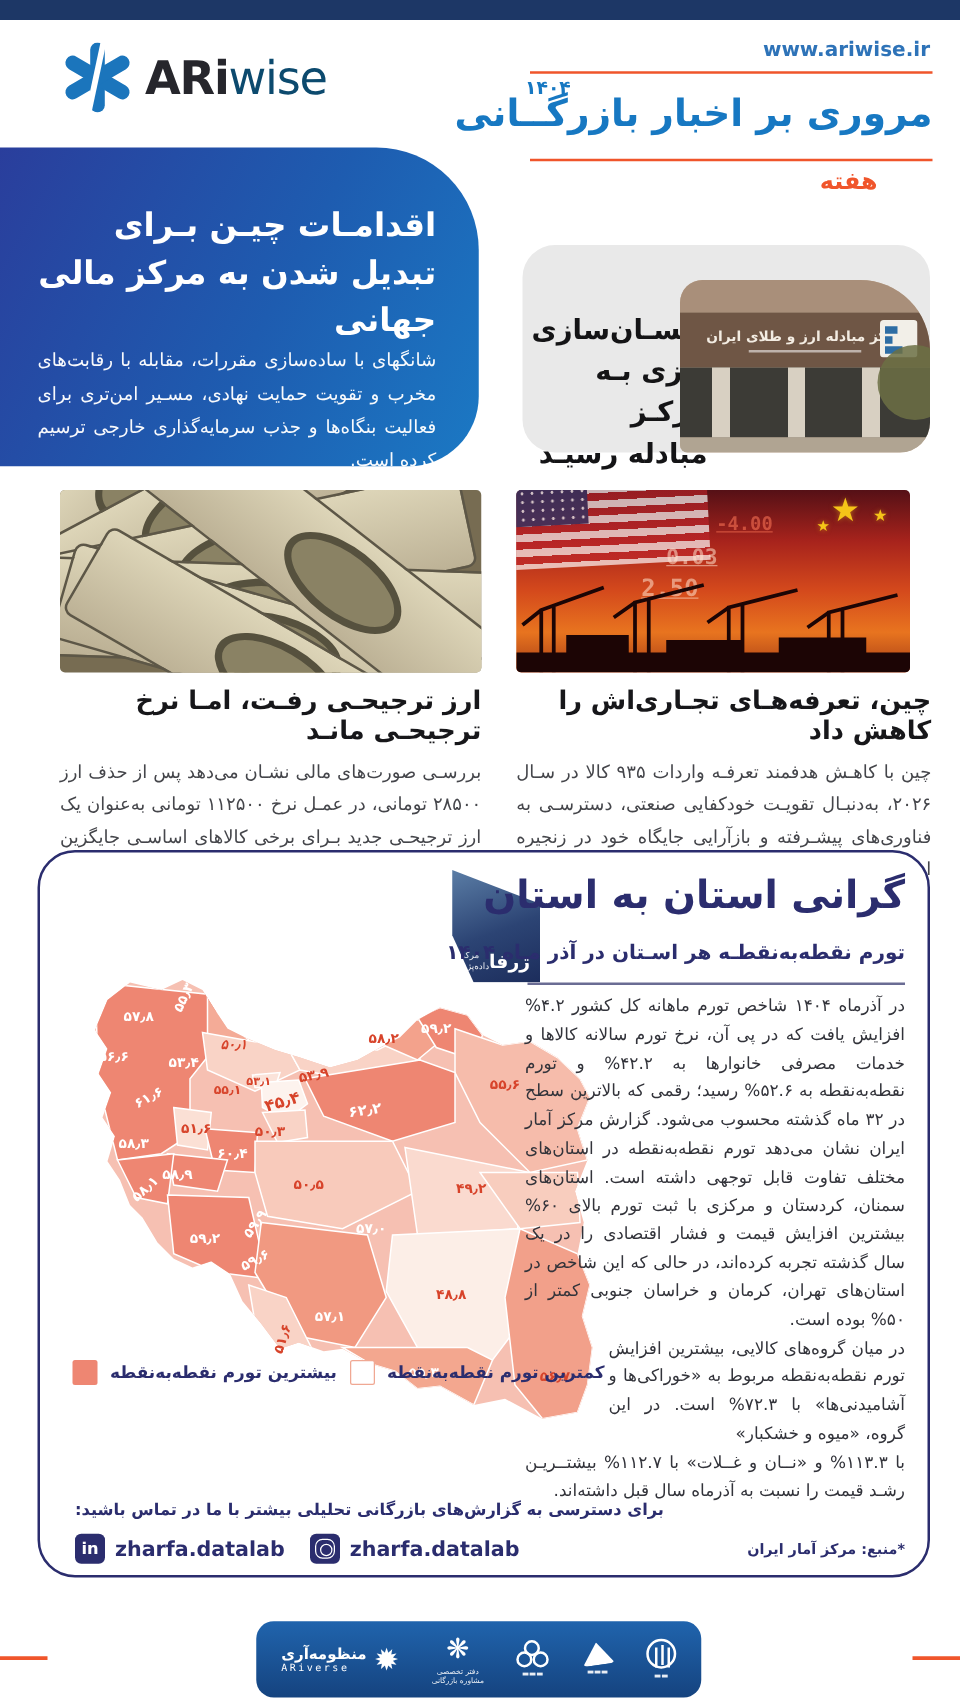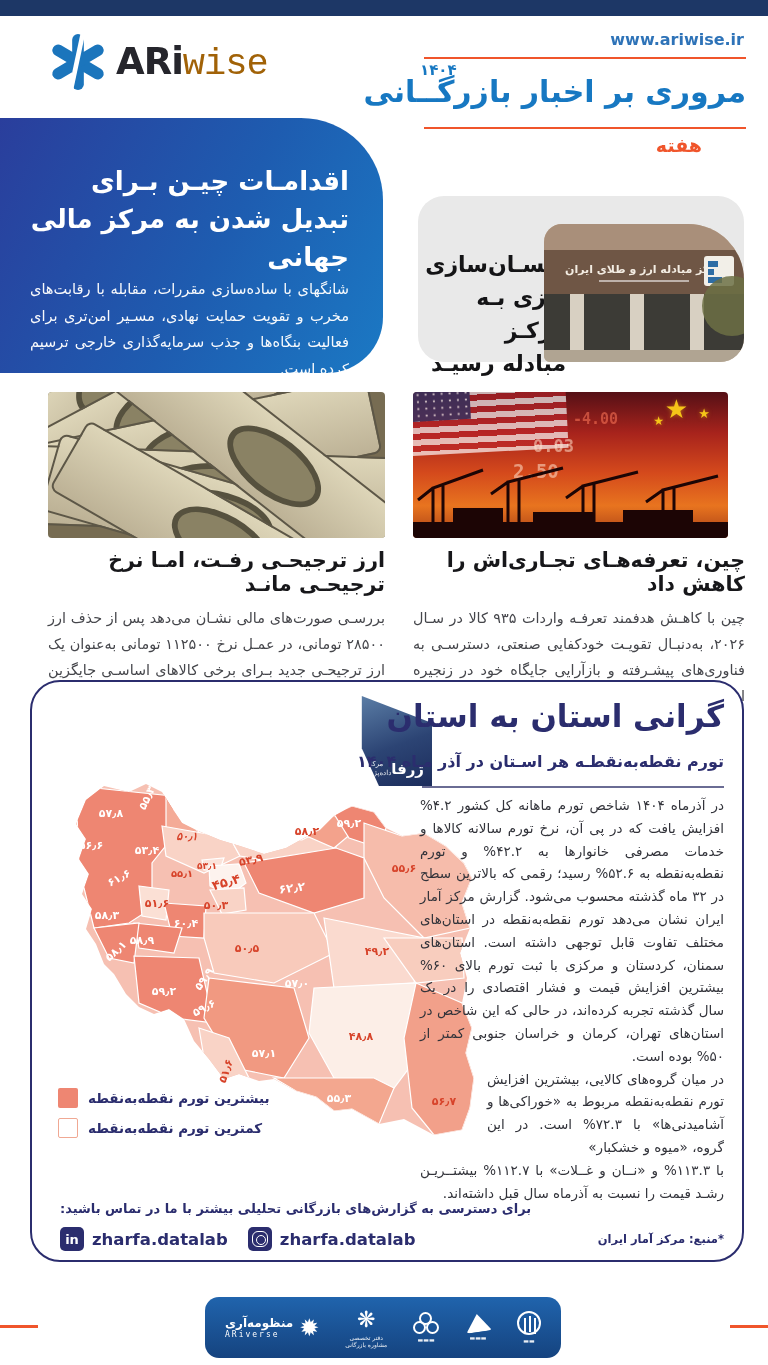--- a/index.html
+++ b/index.html
@@ -7,21 +7,21 @@
   body{font-family:"DejaVu Sans",sans-serif;}
   #page{position:relative;width:768px;height:1365px;background:#fff;overflow:hidden;margin:0 auto;}
   .fa{direction:rtl;unicode-bidi:isolate;}
 
   
   #topbar{position:absolute;left:0;top:0;width:768px;height:16px;background:#1d3766;}
   #brand{position:absolute;left:50px;top:34px;display:flex;align-items:center;gap:10px;}
   #brand-icon{width:56px;height:56px;}
   #brand-text{font-family:"DejaVu Sans",sans-serif;font-size:37px;letter-spacing:-1px;}
   #brand-text .b1{font-weight:bold;color:#26262c;}
-  #brand-text .b2{font-weight:normal;color:#a16207;font-family:Liberation Mono, monospace;}
+  #brand-text .b2{font-weight:normal;color:#0c4a6e;}
   #site-url{position:absolute;right:24px;top:30px;font-size:16px;font-weight:bold;color:#2e73b8;font-family:"DejaVu Sans",sans-serif;text-decoration:none;}
   .orange-rule{position:absolute;height:2px;background:#f0552b;}
   #rule1{left:424px;top:57px;width:322px;}
   #rule2{left:424px;top:127px;width:322px;}
   #issue-year{position:absolute;left:420px;top:61px;font-size:15px;font-weight:bold;color:#1778c2;}
   #main-title{position:absolute;right:22px;top:74px;width:540px;text-align:right;font-size:30px;font-weight:bold;color:#1778c2;}
   #week-box{position:absolute;right:66px;top:134px;display:flex;align-items:flex-end;gap:8px;}
   #week-label{color:#f0552b;font-size:19px;font-weight:bold;margin-bottom:12px;}
   #week-number{color:#f0552b;font-size:88px;font-weight:bold;line-height:0.95;}
 
@@ -51,21 +51,21 @@
   #photo-dollars{position:absolute;left:48px;top:392px;width:337px;height:146px;border-radius:4px;overflow:hidden;background:#776c52;}
   .bill{position:absolute;width:360px;height:80px;border-radius:8px;border:2px solid #5d5747;background:linear-gradient(180deg,#ddd5b8,#bdb296);transform-origin:10% 90%;}
   .bill .oval{position:absolute;left:120px;top:10px;width:110px;height:58px;border-radius:50%;border:6px solid #56513e;background:#8a8264;}
   #photo-port{position:absolute;left:413px;top:392px;width:315px;height:146px;border-radius:4px;overflow:hidden;
     background:linear-gradient(180deg,#551016 0%,#a7231c 28%,#d4491c 55%,#e8741f 78%,#a63d16 100%);}
   .usflag{position:absolute;left:-6px;top:-4px;width:160px;height:64px;opacity:.8;transform:rotate(-3deg);
     background:repeating-linear-gradient(180deg,rgba(255,255,255,.85) 0 6px,rgba(193,39,45,.75) 6px 12px);}
   .usflag .canton{position:absolute;left:0;top:0;width:64px;height:30px;background:#3a3566;
     background-image:radial-gradient(rgba(255,255,255,.9) 1px,transparent 1.4px);background-size:8px 7px;}
   .cnstar{position:absolute;color:#f5c518;text-shadow:0 0 4px rgba(245,197,24,.5);}
-  .ticker{position:absolute;font-weight:bold;color:rgba(255,225,205,.55);font-family:"DejaVu Sans Mono",monospace;}
+  .ticker{position:absolute;font-weight:bold;color:rgba(255,225,205,.55);font-family:"DejaVu Sans Mono",monospace;text-decoration:underline;}
   .crane-svg{position:absolute;left:0;bottom:0;width:100%;height:90px;}
 
   
   .news-col{position:absolute;top:548px;}
   #news-left{left:48px;width:337px;}
   #news-right{left:413px;width:332px;}
   .news-title{font-size:20.5px;font-weight:bold;color:#17171a;text-align:right;}
   .news-body{margin-top:9px;font-size:14.4px;line-height:26px;color:#45464b;text-align:justify;text-align-last:right;}
 
   
@@ -79,21 +79,21 @@
   #mc-sub{position:absolute;right:18px;top:70px;font-size:16px;font-weight:bold;color:#2b2d6e;text-align:right;}
   #mc-rule{position:absolute;right:18px;top:104px;width:302px;height:2px;background:#6a6c94;}
   #map-wrap{position:absolute;left:2px;top:96px;width:452px;height:380px;}
   #map-wrap svg{position:absolute;left:0;top:0;}
   .mlabel{position:absolute;transform:translate(-50%,-50%);font-size:11px;font-weight:bold;white-space:nowrap;direction:rtl;}
   .ml-w{color:#fff;}
   .ml-r{color:#d7432a;}
   #mc-para{position:absolute;right:18px;top:112px;width:304px;font-size:13.5px;line-height:22.8px;color:#32333a;}
   .para-seg{display:block;text-align:justify;text-align-last:right;direction:rtl;}
   .para-b{width:78%;margin-left:auto;}
-  #mc-legend{position:absolute;left:26px;top:406px;display:flex;flex-direction:column;gap:10px;z-index:5;}
+  #mc-legend{position:absolute;left:26px;top:406px;display:flex;flex-direction:row;gap:10px;z-index:5;}
   .legend-row{display:flex;align-items:center;gap:10px;}
   .sw{width:20px;height:20px;border-radius:2px;}
   .sw-max{background:#ee8672;}
   .sw-min{background:#fff;border:1.6px solid #f0a893;}
   .legend-text{font-size:13.5px;font-weight:bold;color:#2b2d6e;}
   #mc-contact{position:absolute;left:28px;top:519px;font-size:13px;font-weight:bold;color:#2b2d6e;}
   #mc-social{position:absolute;left:28px;top:545px;display:flex;align-items:center;gap:20px;}
   .chip{display:flex;align-items:center;gap:8px;text-decoration:none;}
   .chip-text{font-size:16.5px;font-weight:bold;color:#2b2d6e;font-family:"DejaVu Sans",sans-serif;}
   .icn{width:24px;height:24px;background:#2b2d6e;border-radius:5px;position:relative;}

